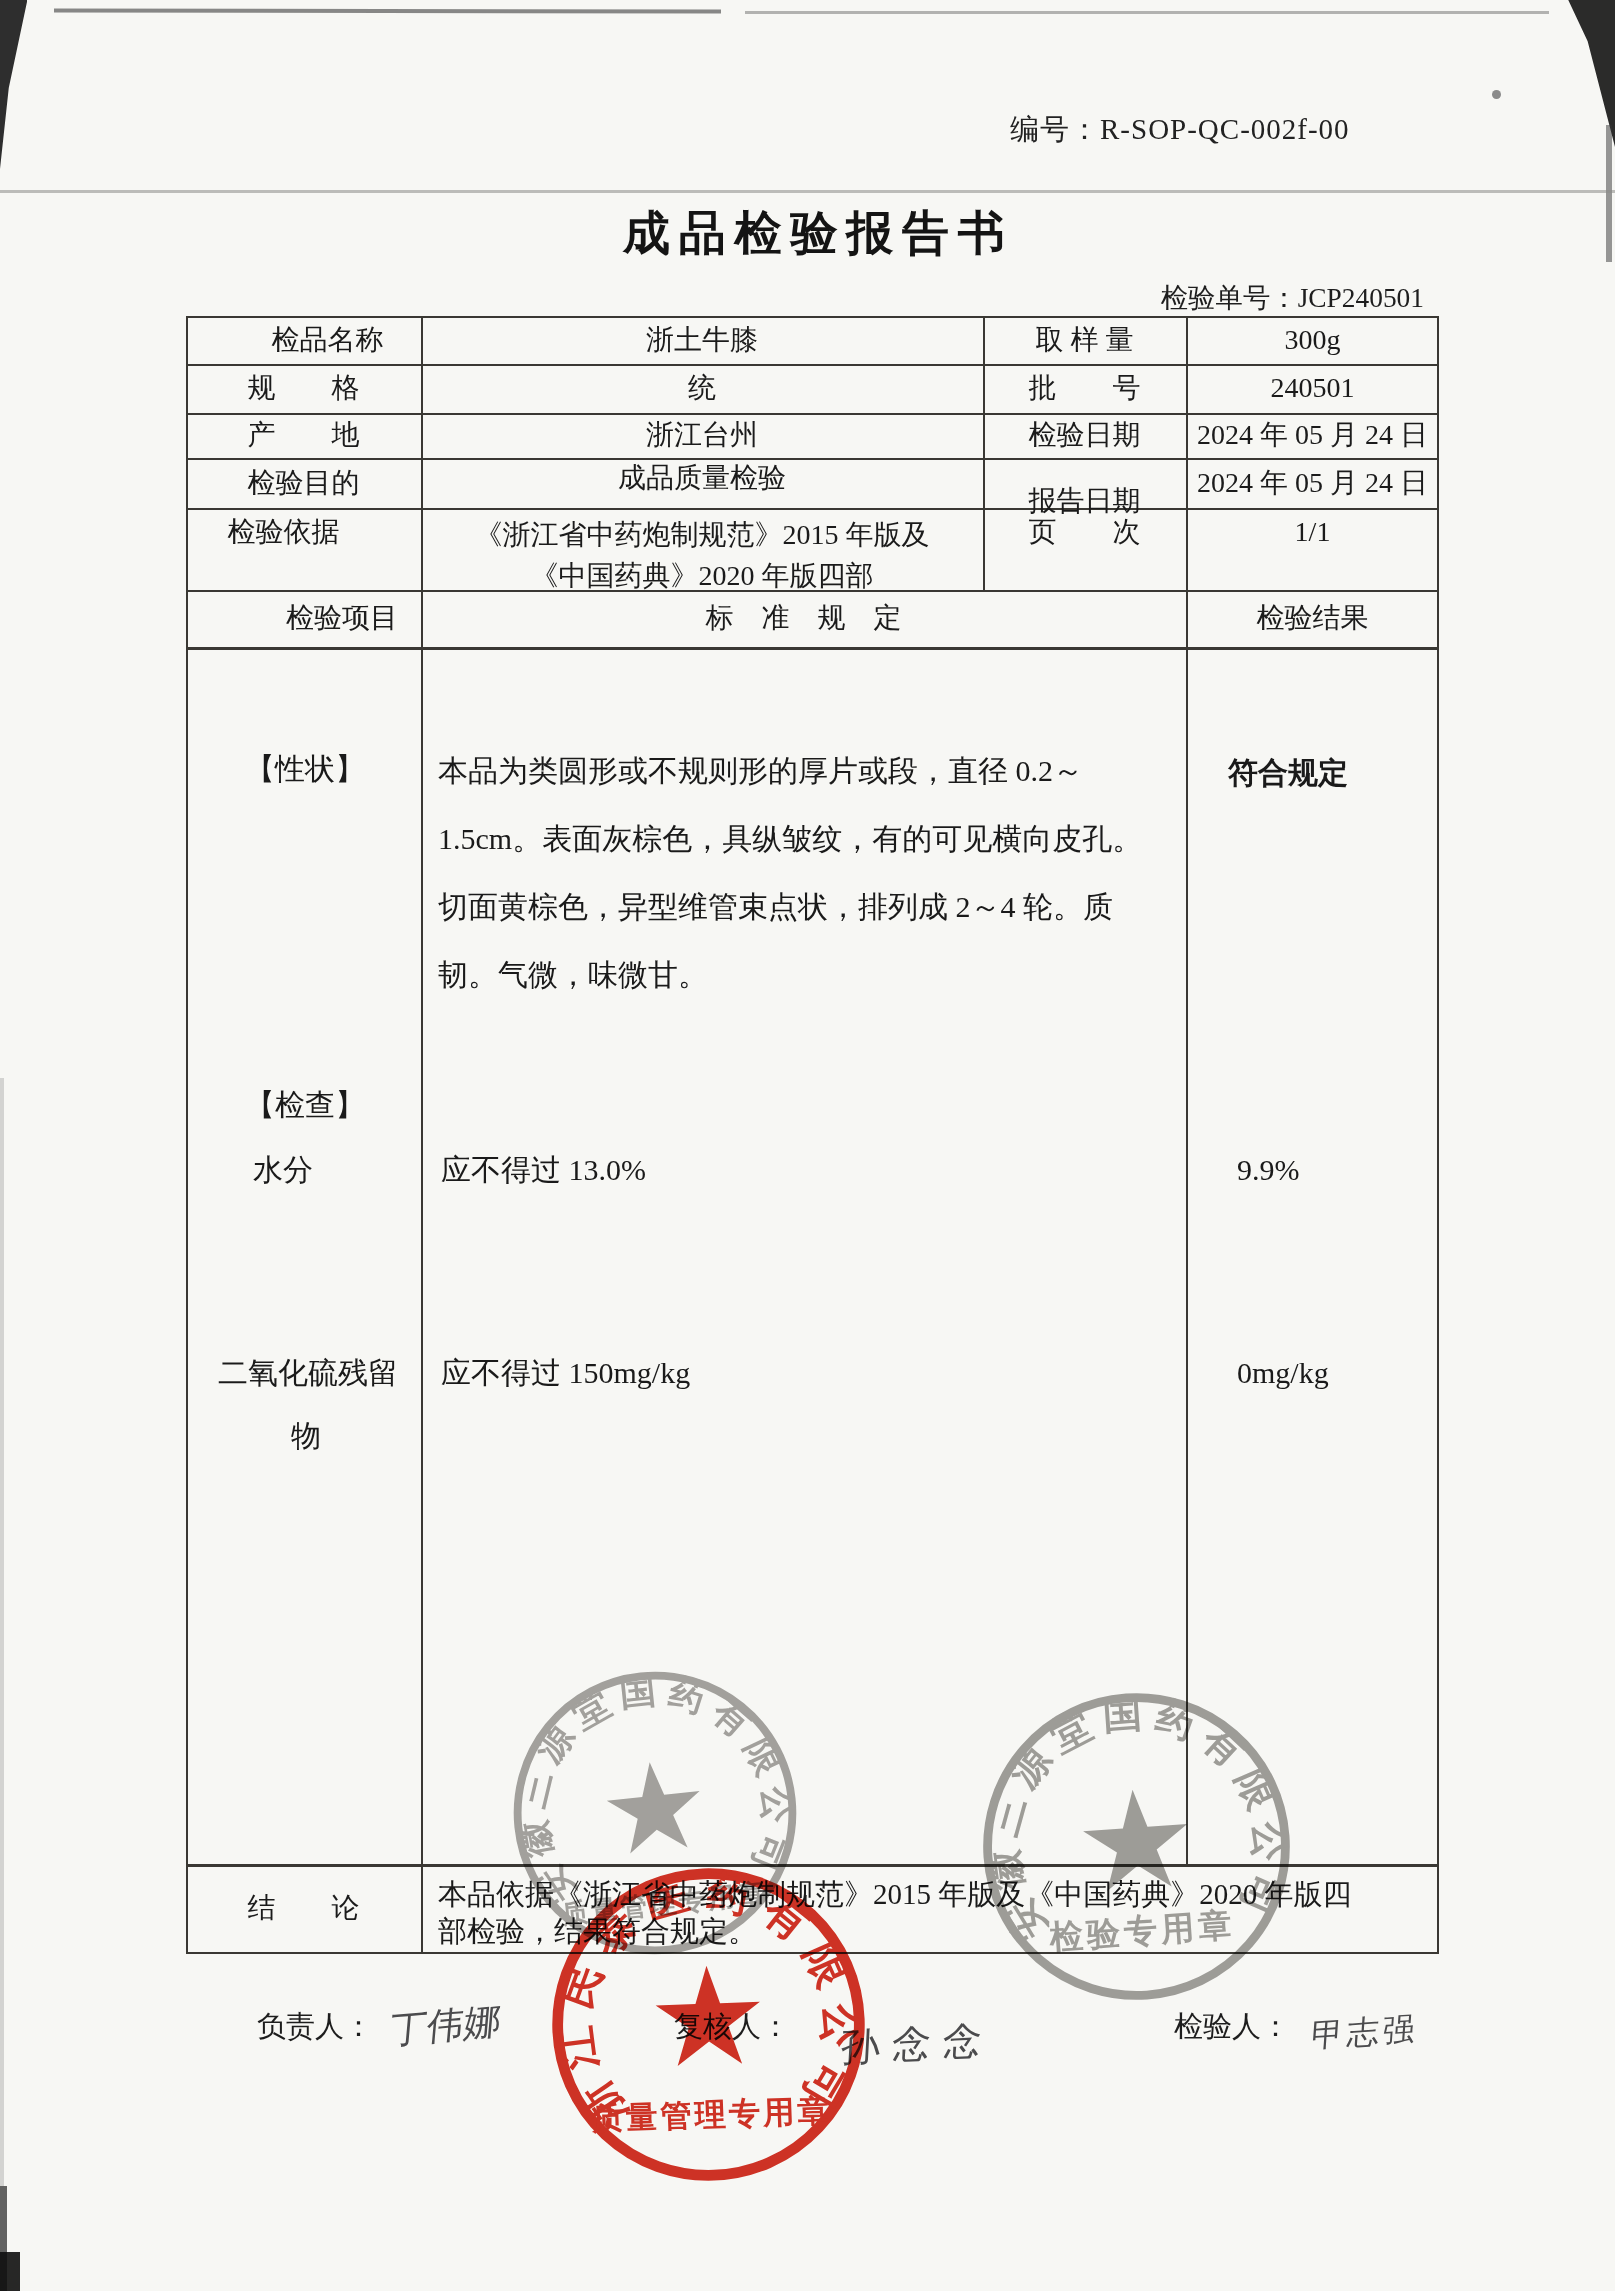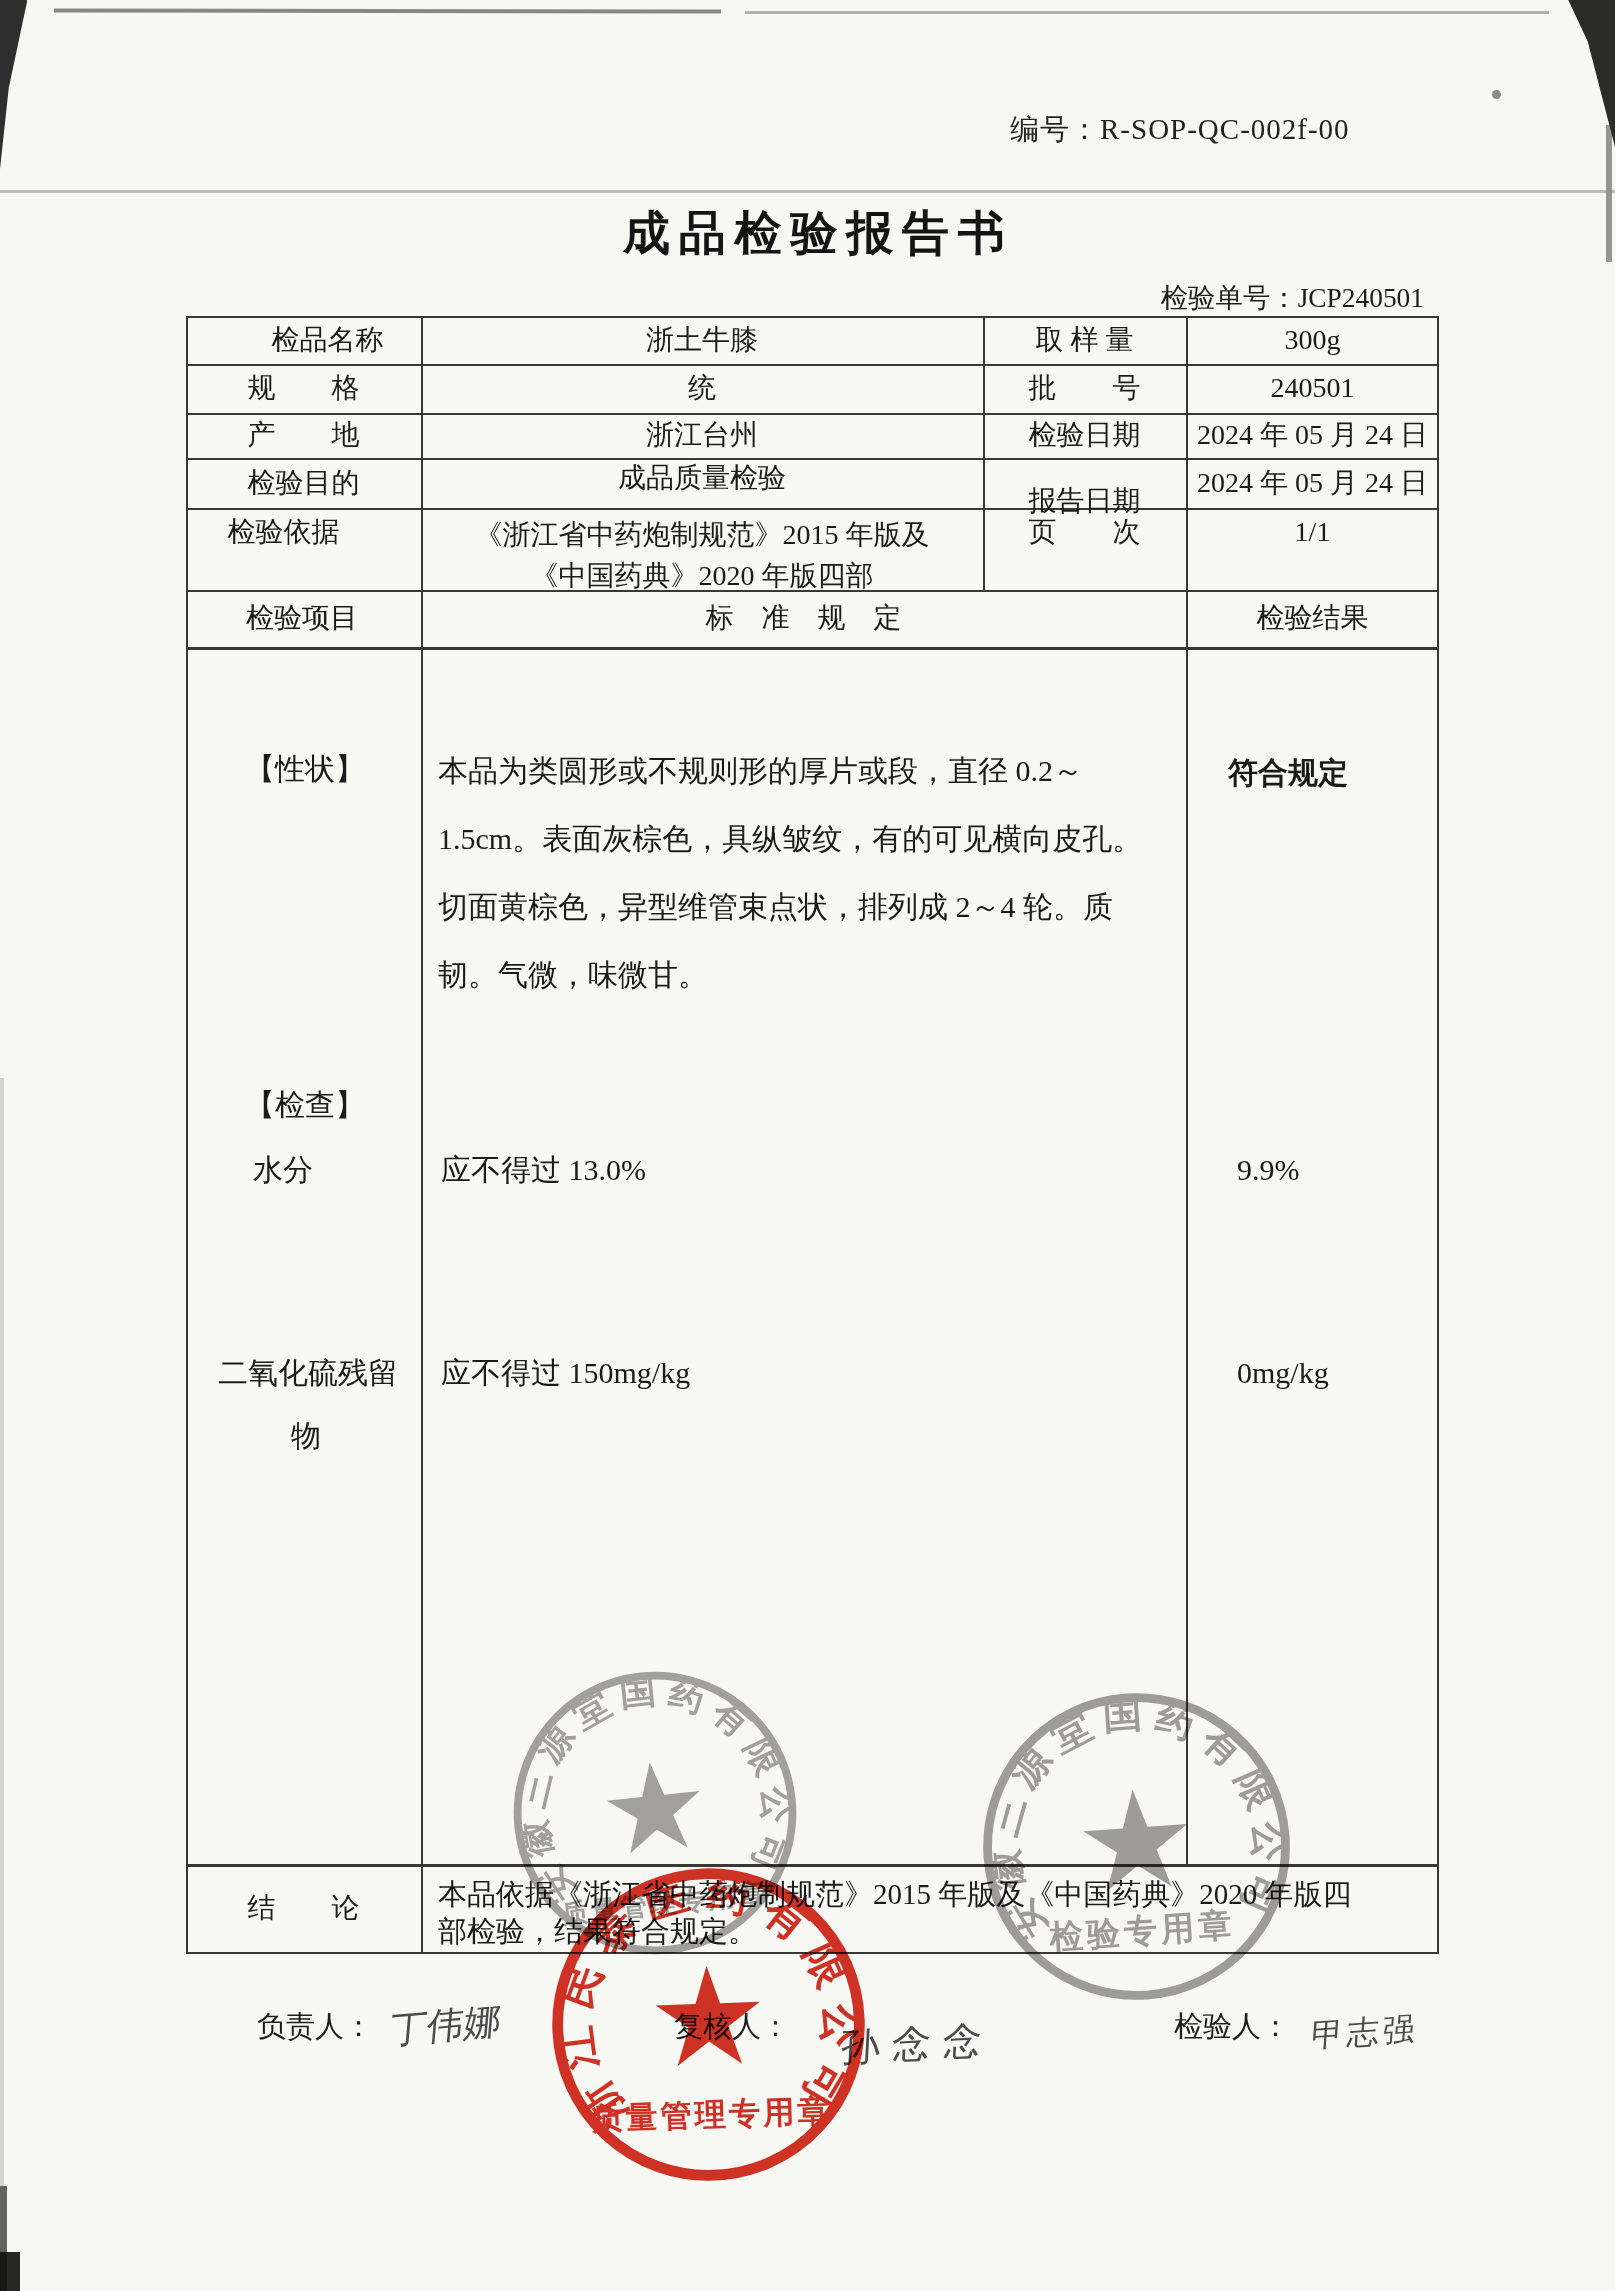--- a/index.html
+++ b/index.html
@@ -109,21 +109,21 @@
   <div class="cell topalign" style="left:186px;top:508px;width:195px;height:82px;">检验依据</div>
   <div class="cell topalign" style="left:421px;top:508px;width:562px;height:82px;">
     <div class="basis-lines">
       <div>《浙江省中药炮制规范》2015 年版及</div>
       <div>《中国药典》2020 年版四部</div>
     </div>
   </div>
   <div class="cell topalign" style="left:983px;top:508px;width:203px;height:82px;">页　　次</div>
   <div class="cell topalign" style="left:1186px;top:508px;width:253px;height:82px;border-radius:32px;">1/1</div>
 
-  <div class="cell" style="left:186px;top:590px;width:232px;height:57px;">检验项目</div>
+  <div class="cell" style="left:186px;top:590px;width:232px;height:57px;padding-left:40px;">检验项目</div>
   <div class="cell" style="left:421px;top:590px;width:765px;height:57px;">标　准　规　定</div>
   <div class="cell" style="left:1186px;top:590px;width:253px;height:57px;">检验结果</div>
 
   <div class="bodytext" style="left:245px;top:749px;">【性状】</div>
   <div class="para">
     <span>本品为类圆形或不规则形的厚片或段，直径 0.2～</span>
     <span>1.5cm。表面灰棕色，具纵皱纹，有的可见横向皮孔。</span>
     <span>切面黄棕色，异型维管束点状，排列成 2～4 轮。质</span>
     <span>韧。气微，味微甘。</span>
   </div>

